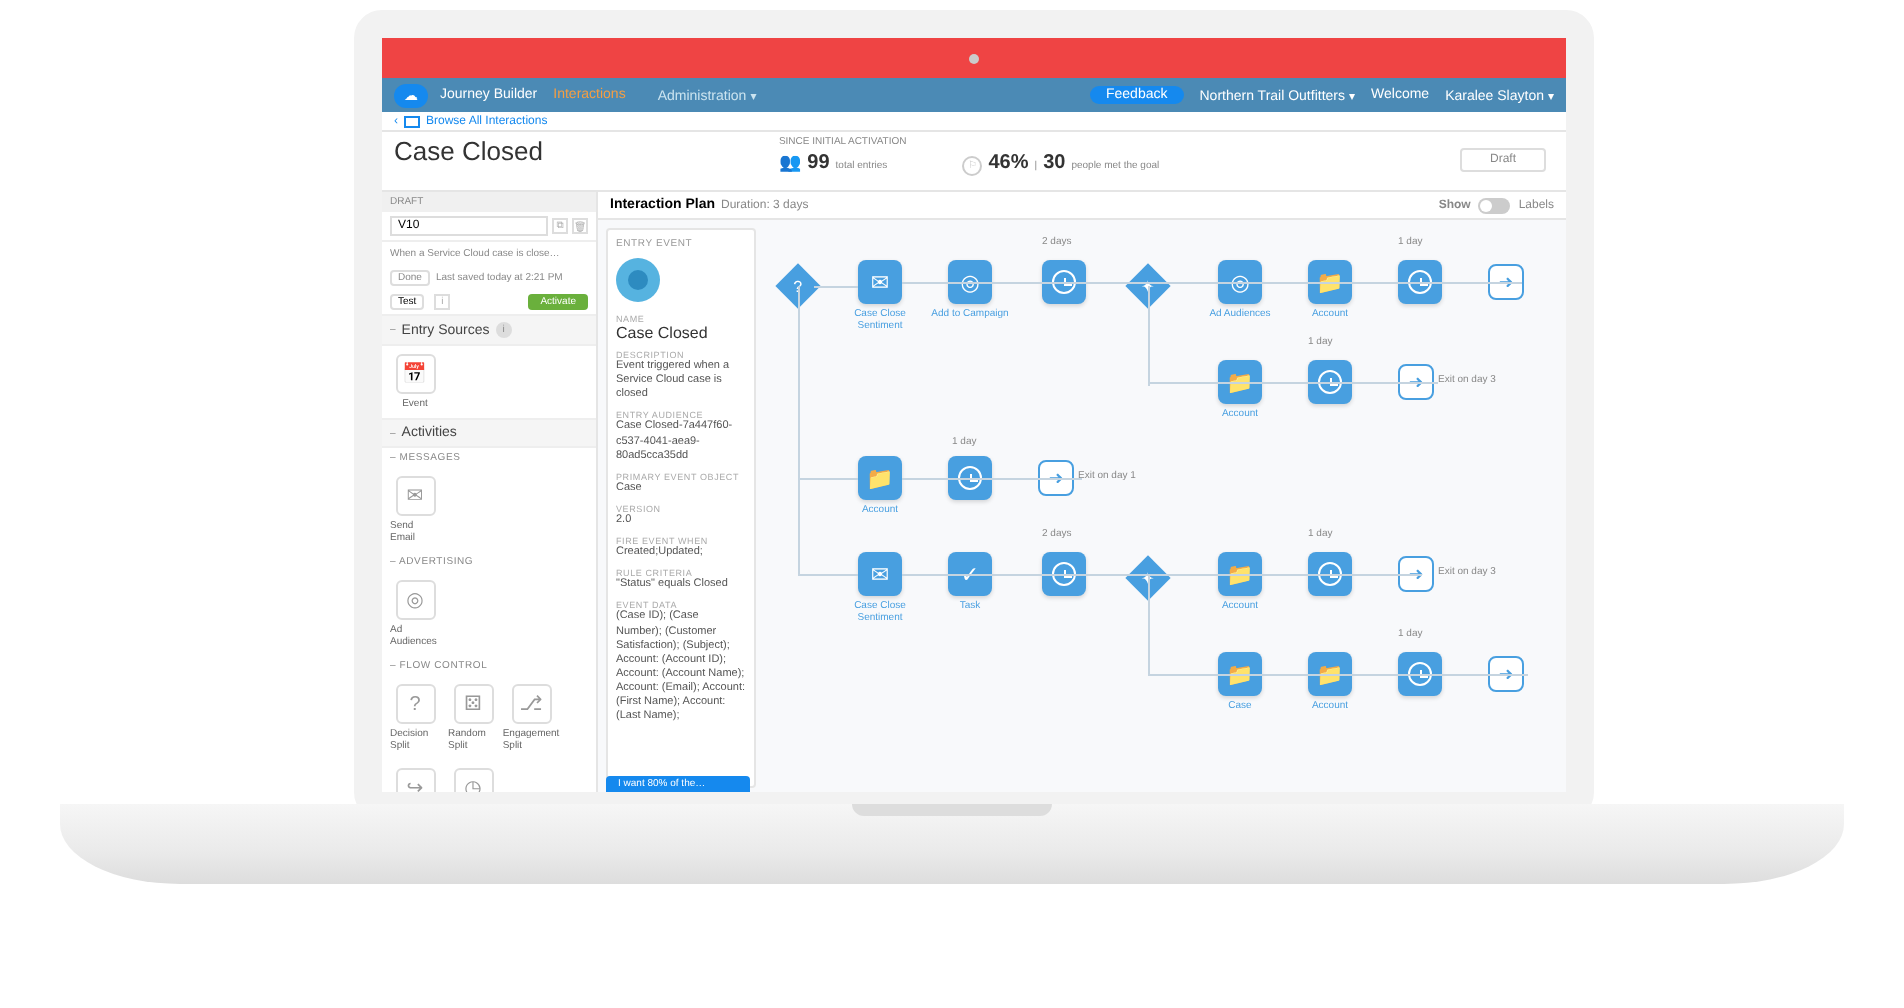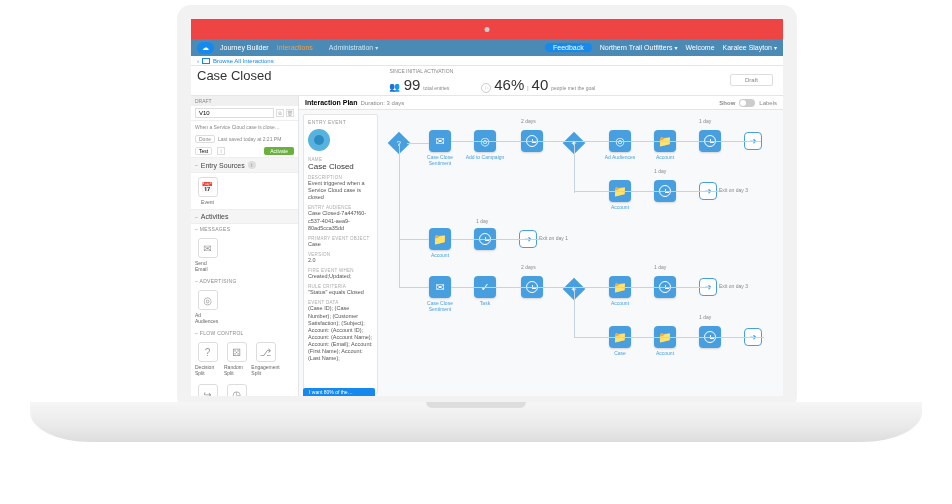--- a/index.html
+++ b/index.html
@@ -17,21 +17,21 @@
 .nav-link.active{color:#f59e42}
 .topbar-right{margin-left:auto;display:flex;align-items:center;gap:8px}
 .feedback-btn{background:#1589ee;border-radius:8px;padding:1px 8px;font-size:7px}
 .chev{font-size:6px;margin-left:2px}
 
 .browsebar{height:10px;background:#fff;border-bottom:1px solid #e5e5e5;display:flex;align-items:center;font-size:6px;padding:0 6px;color:#1589ee}
 .titlebar{height:30px;background:#fff;border-bottom:1px solid #e5e5e5;display:flex;align-items:flex-start;padding:2px 6px;position:relative}
 .pg-title{font-size:13px;color:#333;font-weight:300}
 .since-block{margin-left:118px;font-size:5px;color:#888}
 .since-line{display:flex;align-items:baseline;gap:3px;margin-top:2px}
-.big-num{font-size:15px;color:#333;font-weight:normal}
+.big-num{font-size:10px;color:#333;font-weight:bold}
 .goal-block{margin-left:28px;font-size:5px;color:#888;display:flex;align-items:baseline;gap:3px;margin-top:8px}
 .goal-ico{width:10px;height:10px;border:1px solid #ccc;border-radius:50%;font-size:5px;display:flex;align-items:center;justify-content:center;color:#ccc}
 .draft-btn{position:absolute;right:10px;top:8px;border:1px solid #ddd;border-radius:2px;padding:2px 14px;font-size:6px;color:#888}
 
 .body{display:flex;height:calc(100% - 57px)}
 .left{width:108px;border-right:1px solid #e5e5e5;background:#fff;display:flex;flex-direction:column;font-size:6px;overflow:hidden}
 .draft-hdr{background:#f0f0f0;padding:2px 4px;color:#888;font-size:5px}
 .version-row{display:flex;align-items:center;padding:2px 4px;border-bottom:1px solid #eee}
 .version-select{flex:1;border:1px solid #ddd;padding:1px 3px;font-size:6px;background:#fff}
 .mini-ico{width:8px;height:8px;margin-left:2px;color:#aaa;border:1px solid #ddd;display:flex;align-items:center;justify-content:center;font-size:5px}
@@ -117,21 +117,21 @@
           <div class="since-line">
             <span style="color:#ccc;font-size:9px">👥</span>
             <span class="big-num">99</span>
             <span>total entries</span>
           </div>
         </div>
         <div class="goal-block">
           <span class="goal-ico">⚐</span>
           <span class="big-num">46%</span>
           <span>|</span>
-          <span class="big-num">40</span>
+          <span class="big-num">30</span>
           <span>people met the goal</span>
         </div>
         <div class="draft-btn">Draft</div>
       </div>
 
       <div class="body">
 
         <div class="left">
           <div class="draft-hdr">DRAFT</div>
           <div class="version-row">

